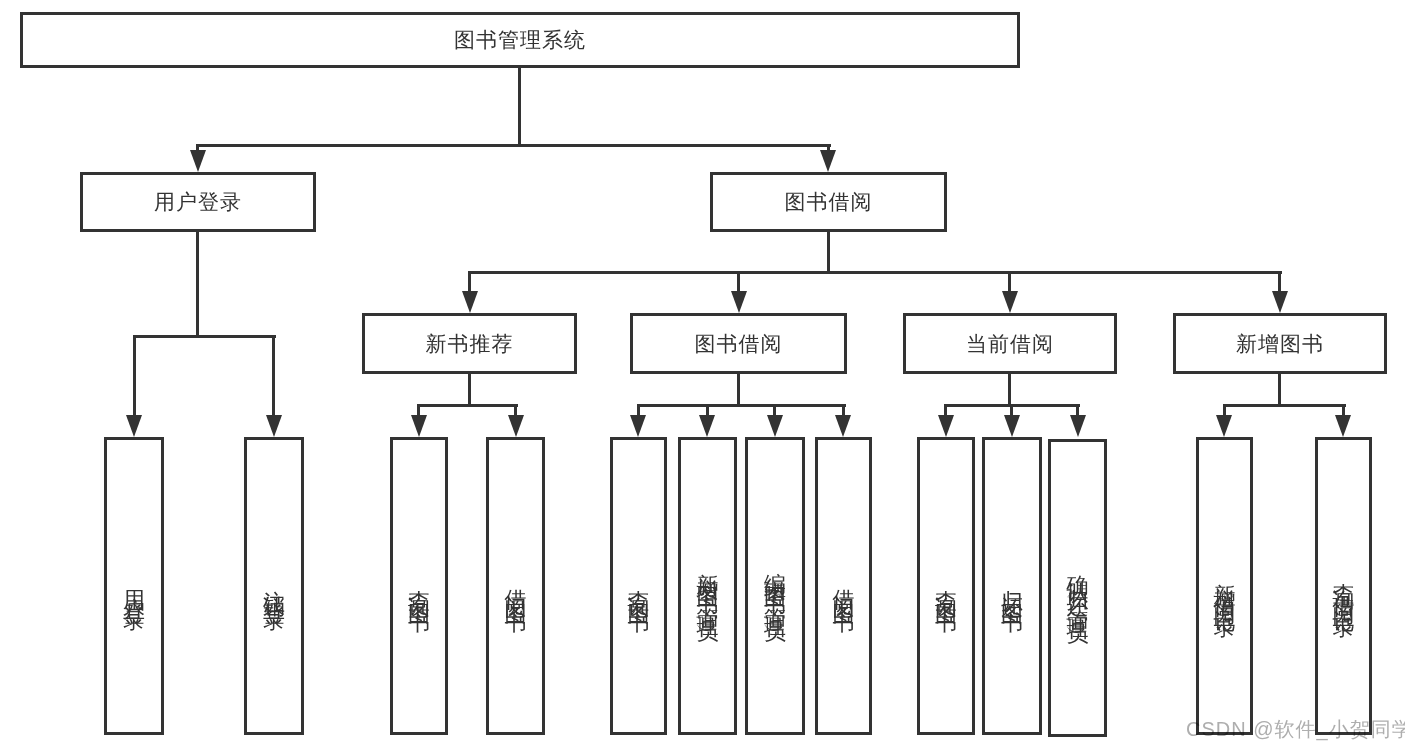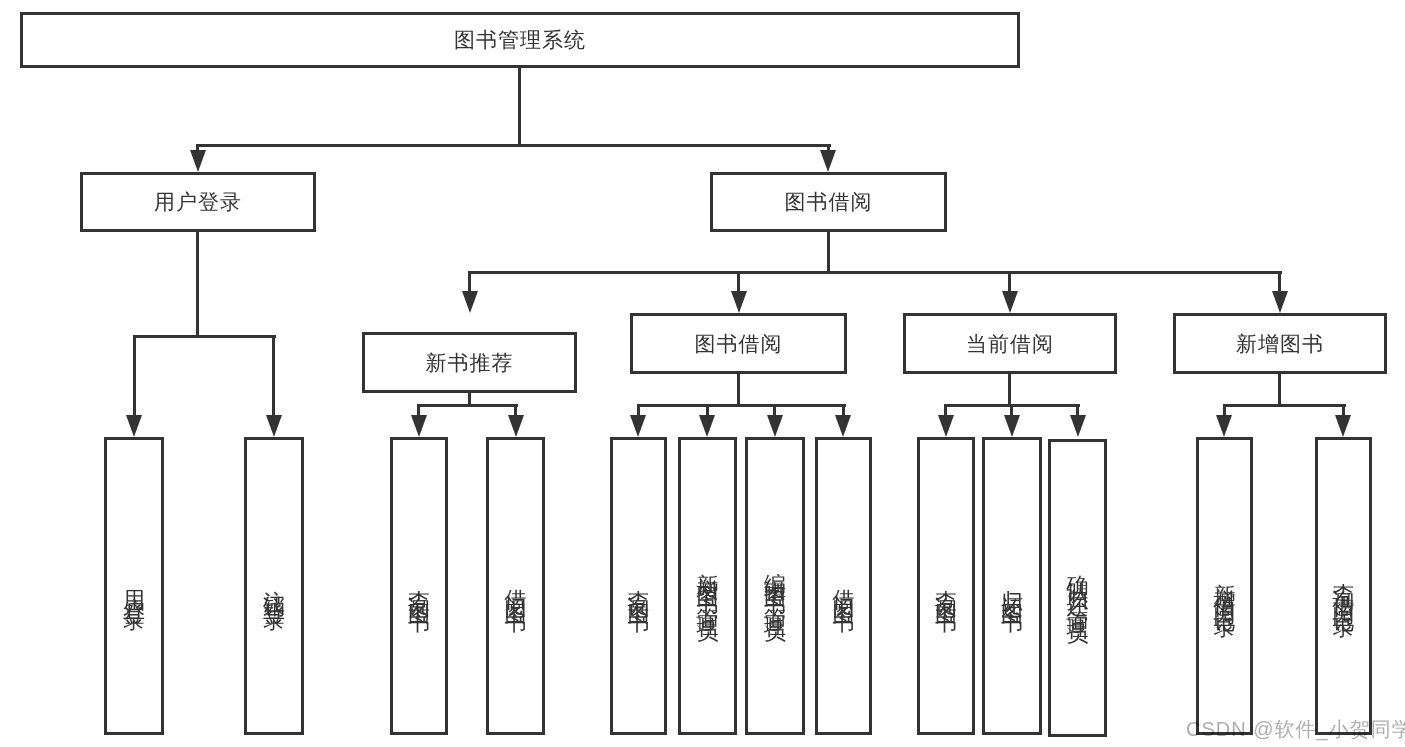--- a/index.html
+++ b/index.html
@@ -114,21 +114,21 @@
   <div class="h-line" style="left:468px; top:271px; width:814px;"></div>
   <div class="v-line" style="left:468px; top:271px; height:22px;"></div>
   <div class="arrow" style="left:462px; top:291px;"></div>
   <div class="v-line" style="left:737px; top:271px; height:22px;"></div>
   <div class="arrow" style="left:731px; top:291px;"></div>
   <div class="v-line" style="left:1008px; top:271px; height:22px;"></div>
   <div class="arrow" style="left:1002px; top:291px;"></div>
   <div class="v-line" style="left:1278px; top:271px; height:22px;"></div>
   <div class="arrow" style="left:1272px; top:291px;"></div>
 
-  <div class="node" style="left:362px; top:313px; width:215px; height:61px;margin-top:19px;">
+  <div class="node" style="left:362px; top:313px; width:215px; height:61px;">
     <span>新书推荐</span>
   </div>
   <div class="node" style="left:903px; top:313px; width:214px; height:61px;">
     <span>当前借阅</span>
   </div>
   <div class="node" style="left:630px; top:313px; width:217px; height:61px;">
     <span>图书借阅</span>
   </div>
   <div class="node" style="left:1173px; top:313px; width:214px; height:61px;">
     <span>新增图书</span>

